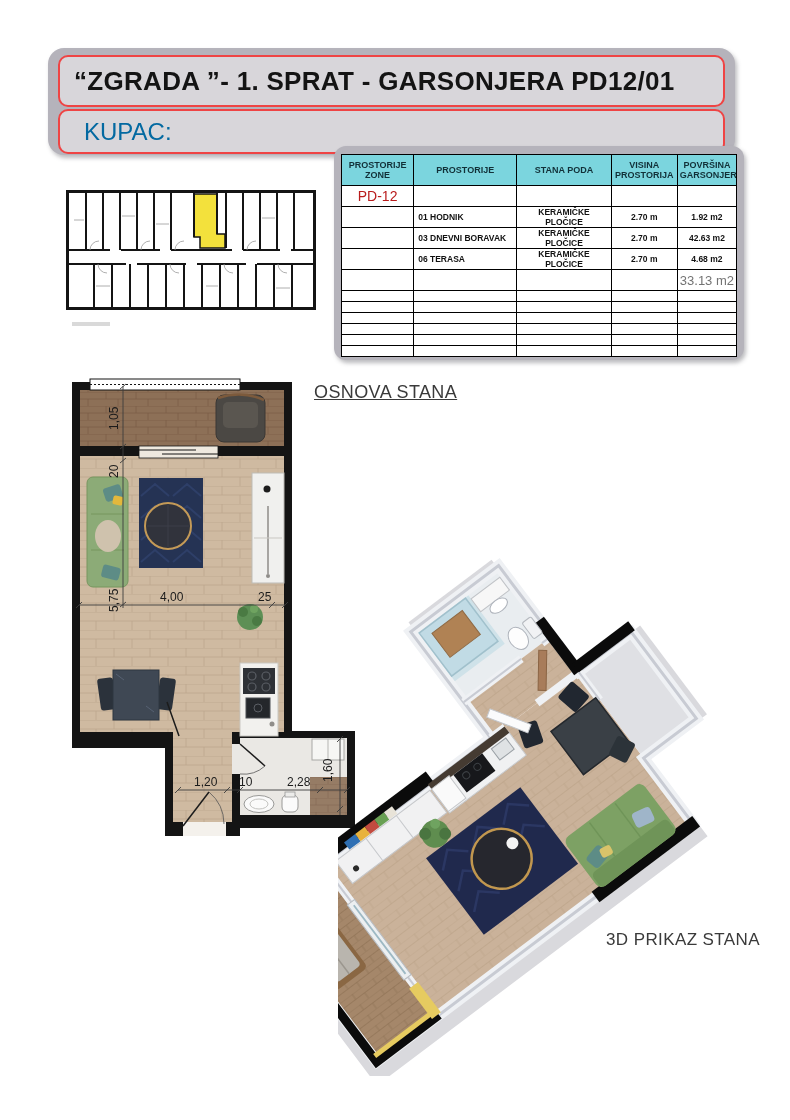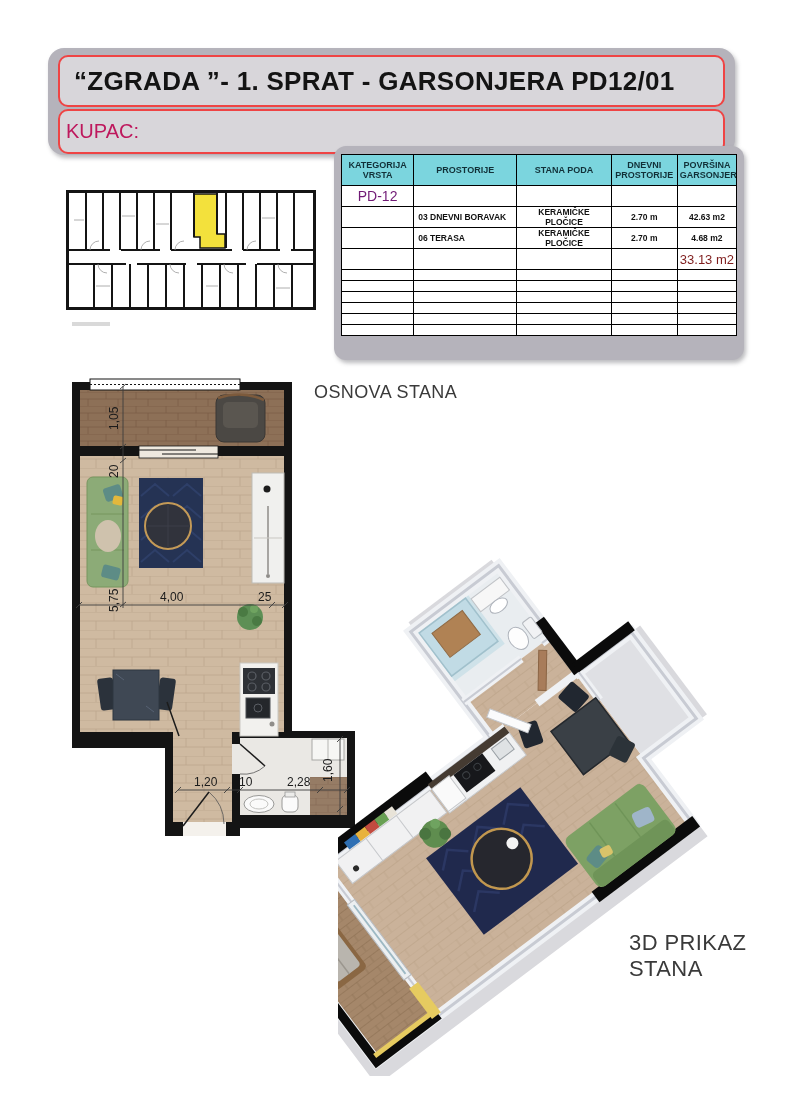--- a/index.html
+++ b/index.html
@@ -6,32 +6,32 @@
   #page{position:relative;width:790px;height:1120px;background:#ffffff;overflow:hidden;
         font-family:"Liberation Sans",sans-serif;}
   
   .gray-wrap{position:absolute;background:#b5b3bb;border-radius:16px;
              box-shadow:2px 3px 4px rgba(60,60,70,.35);}
   .inner-panel{position:absolute;background:#d8d6da;border:2px solid #ef4444;border-radius:10px;}
   #title-panel{left:10px;top:7px;right:10px;height:48px;display:flex;align-items:center;}
   #title-panel .t{font-size:26px;font-weight:bold;color:#141414;padding-left:14px;letter-spacing:.3px;
                   white-space:nowrap;}
   #kupac-panel{left:10px;top:61px;right:10px;height:41px;display:flex;align-items:center;}
-  #kupac-panel .t{font-size:20px;color:#be185d;padding-left:6px;}
+  #kupac-panel .t{font-size:24px;color:#0369a1;padding-left:24px;}
   
   #table-wrap{left:334px;top:146px;width:410px;height:214px;border-radius:12px;}
   table.spec{border-collapse:collapse;table-layout:fixed;margin:8px 0 0 7px;background:#fff;
              width:396px;font-family:"Liberation Sans",sans-serif;}
   table.spec td,table.spec th{border:1px solid #000;padding:0 2px;overflow:hidden;}
   table.spec thead th{background:#7bd5de;color:#123038;font-size:9px;font-weight:bold;
                       line-height:10.5px;height:30px;text-align:center;vertical-align:middle;}
-  tr.zone-row td{height:20px;font-size:14px;color:#701a75;text-align:center;}
+  tr.zone-row td{height:20px;font-size:14px;color:#b91c1c;text-align:center;}
   tr.data-row td{height:17px;font-size:8.5px;font-weight:bold;color:#111;text-align:center;}
   tr.data-row td.room{text-align:left;padding-left:4px;}
-  tr.total-row td{height:20px;font-size:13px;color:#7f1d1d;text-align:center;}
+  tr.total-row td{height:20px;font-size:13px;color:#737373;text-align:center;}
   tr.empty-row td{height:10px;}
   
   .plan-label{position:absolute;font-size:18px;color:#3a3a3a;letter-spacing:.4px;}
   
   svg{display:block;}
   svg text{font-family:"Liberation Sans",sans-serif;}
 </style>
 </head>
 <body>
 <div id="page">
@@ -49,34 +49,41 @@
   <table class="spec">
     <colgroup>
       <col style="width:72px">
           <col style="width:103px">
           <col style="width:94px">
       <col style="width:66px">
           <col style="width:59px">
     </colgroup>
     <thead>
       <tr>
-        <th>KATEGORIJA VRSTA</th>
+        <th>PROSTORIJE ZONE</th>
         <th>PROSTORIJE</th>
         <th>STANA PODA</th>
-        <th>DNEVNI PROSTORIJE</th>
+        <th>VISINA PROSTORIJA</th>
         <th>POVRŠINA GARSONJERA</th>
       </tr>
     </thead>
     <tbody>
       <tr class="zone-row">
         <td>PD-12</td>
         <td></td>
             <td></td>
             <td></td>
             <td></td>
+      </tr>
+      <tr class="data-row">
+        <td></td>
+        <td class="room">01 HODNIK</td>
+        <td>KERAMIČKE PLOČICE</td>
+        <td>2.70 m</td>
+        <td>1.92 m2</td>
       </tr>
       <tr class="data-row">
         <td></td>
         <td class="room">03 DNEVNI BORAVAK</td>
         <td>KERAMIČKE PLOČICE</td>
         <td>2.70 m</td>
         <td>42.63 m2</td>
       </tr>
       <tr class="data-row">
         <td></td>
@@ -202,21 +209,21 @@
         <line x1="56" y1="26" x2="69" y2="26"></line>
     <line x1="90" y1="34" x2="103" y2="34"></line>
         <line x1="196" y1="28" x2="209" y2="28"></line>
     <line x1="30" y1="96" x2="44" y2="96"></line>
         <line x1="140" y1="96" x2="152" y2="96"></line>
     <line x1="210" y1="98" x2="224" y2="98"></line>
   </g>
 </svg>
 <div style="position:absolute;left:72px;top:322px;width:38px;height:4px;background:#d9d9d9;"></div>
 
-<div class="plan-label" style="left:314px;top:382px;">OSNOVA STANA</div>
+<div class="plan-label" style="left:314px;top:382px;text-decoration:underline;">OSNOVA STANA</div>
 
 <svg style="position:absolute;left:66px;top:378px;" width="300" height="465" viewBox="0 0 300 465">
   <defs>
     <pattern id="pw" width="36" height="18" patternUnits="userSpaceOnUse">
       <rect width="36" height="18" fill="#cfbaa1"></rect>
       <path d="M0,0H36 M0,9H36 M12,0V9 M30,9V18" stroke="#bda68b" stroke-width="0.8" fill="none"></path>
     </pattern>
     <pattern id="pt" width="30" height="14" patternUnits="userSpaceOnUse">
       <rect width="30" height="14" fill="#8d7057"></rect>
       <path d="M0,0H30 M0,7H30 M10,0V7 M22,7V14" stroke="#7a5d46" stroke-width="0.8" fill="none"></path>
@@ -477,15 +484,15 @@
       <ellipse cx="126" cy="-196" rx="10" ry="6" fill="#ffffff" stroke="#aeb3bb" stroke-width="1"></ellipse>
       <ellipse cx="122" cy="-158" rx="9" ry="12" fill="#fdfdfd" stroke="#aeb3bb" stroke-width="1"></ellipse>
       <rect x="134" y="-168" width="11" height="20" rx="2" fill="#f1f2f4" stroke="#b5b9bf" stroke-width="1"></rect>
     </g>
 
     <rect x="62" y="-120" width="9" height="44" fill="#fbfbfc" stroke="#c3c6cb" stroke-width="1" transform="rotate(-32 66 -95)"></rect>
     <rect x="118" y="-138" width="8" height="40" fill="#a87c5a" stroke="#8a6444" stroke-width="1" transform="rotate(38 122 -118)"></rect>
   </g>
 </svg>
 
-<div class="plan-label" style="left:606px;top:930px;font-size:22px;margin-left:23px;">3D PRIKAZ STANA</div>
+<div class="plan-label" style="left:606px;top:930px;font-size:17px;">3D PRIKAZ STANA</div>
 
 </div>
 
 </body></html>

